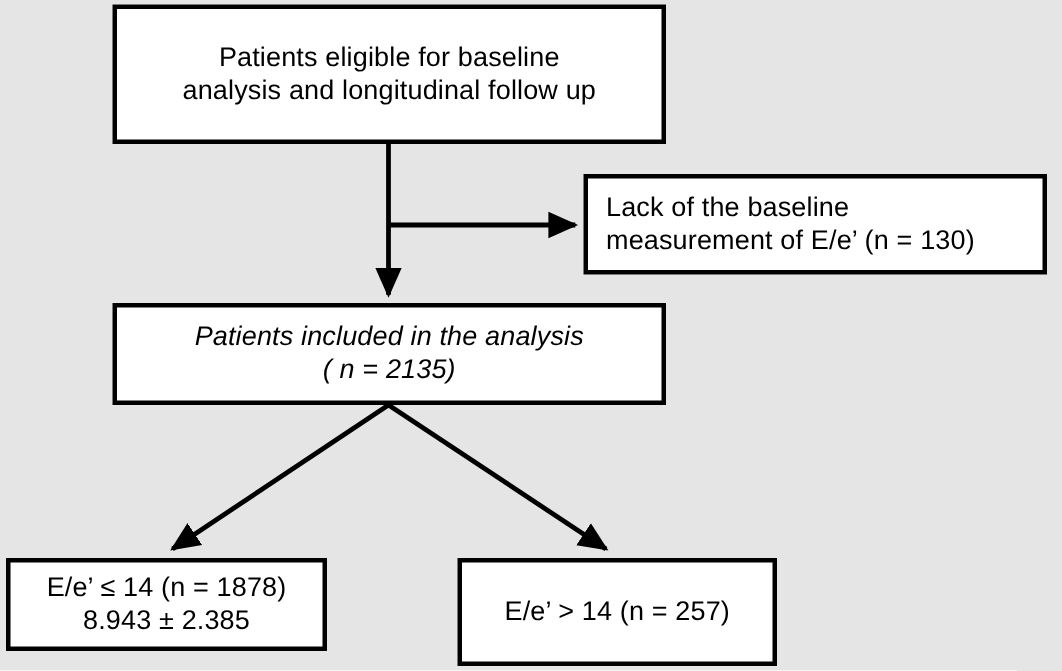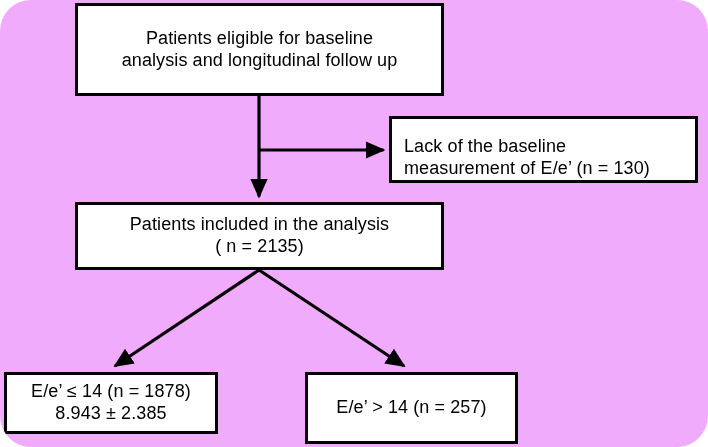--- a/index.html
+++ b/index.html
@@ -9,23 +9,22 @@
     background: #ffffff;
   }
   body {
     font-family: "Liberation Sans", sans-serif;
     color: #000000;
   }
   #flowchart {
     position: relative;
     width: 708px;
     height: 447px;
-    background: #f0abfc;
+    background: #e5e5e5;
     overflow: hidden;
-    border-radius: 31px;
   }
   .node {
     position: absolute;
     box-sizing: border-box;
     border: 3px solid #000000;
     background: #ffffff;
     display: flex;
     flex-direction: column;
     align-items: center;
     justify-content: center;
@@ -49,25 +48,25 @@
   }
 
   
   #node-eligible {
     left: 75px;  top: 3px;   width: 369px; height: 93px;
     padding: 0 8px;
   }
   #node-excluded {
     left: 389px; top: 116px; width: 309px; height: 67px;
     padding: 0 12px;
-    justify-content: flex-end;
   }
   #node-included {
     left: 75px;  top: 202px; width: 369px; height: 68px;
     padding: 0 8px;
+    font-style: italic;
   }
   #node-low-group {
     left: 4px;   top: 372px; width: 214px; height: 62px;
     padding: 0 6px;
   }
   #node-high-group {
     left: 305px; top: 372px; width: 213px; height: 72px;
     padding: 0 6px;
     gap: 48px;
   }

